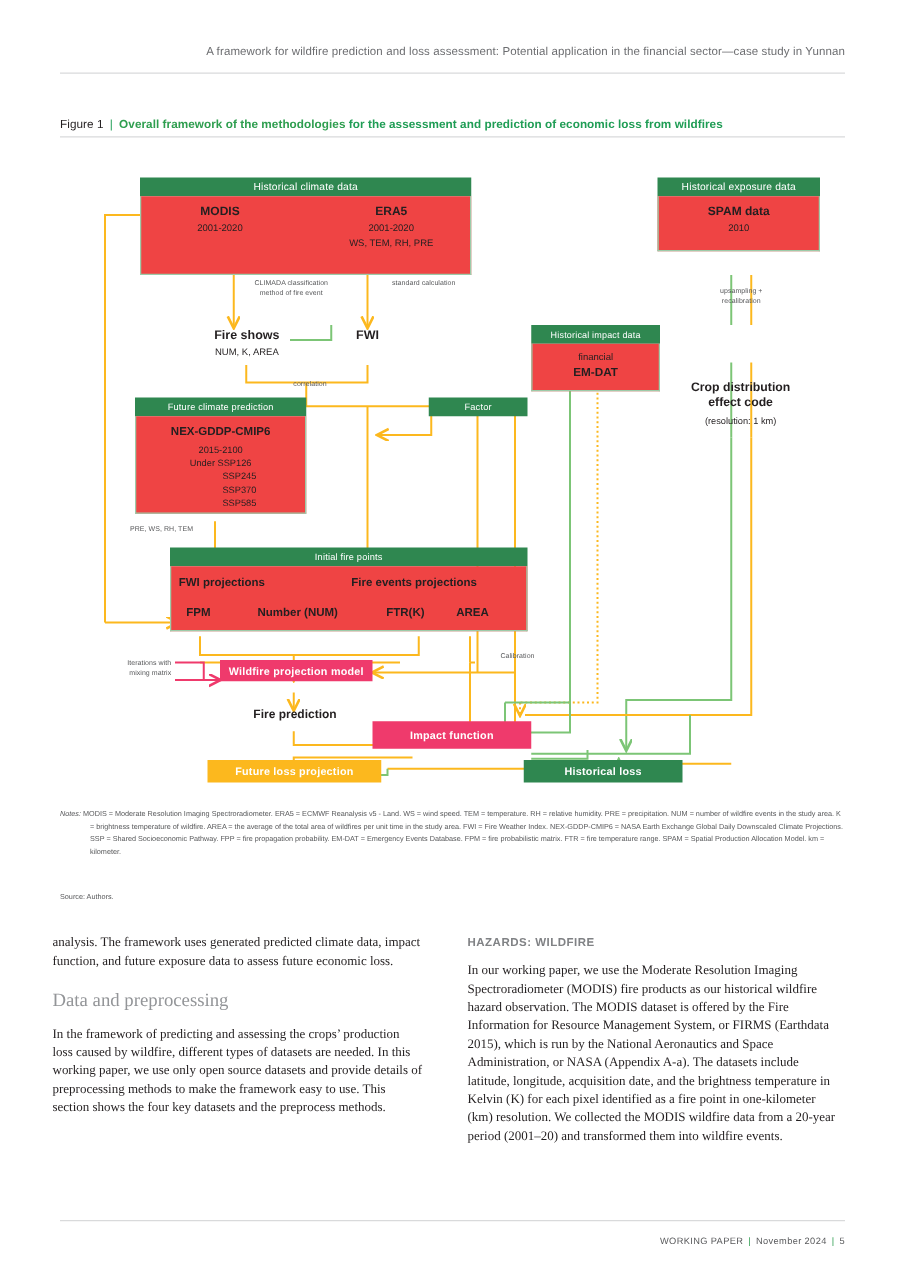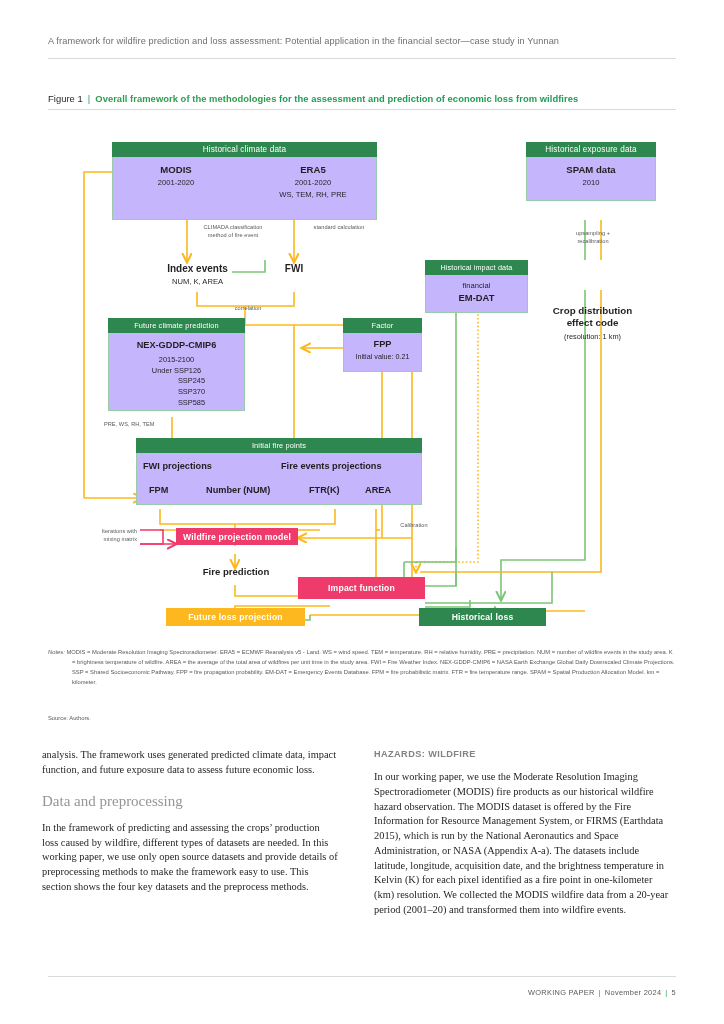--- a/index.html
+++ b/index.html
@@ -6,21 +6,21 @@
   body{
     width:724px;height:1024px;background:#ffffff;
     font-family:"Liberation Sans", sans-serif;
     color:#231f20;position:relative;overflow:hidden;
   }
   .page{position:absolute;inset:0;}
 
   
   .runhead{
     position:absolute;left:48px;top:36px;width:628px;
-    text-align:left;font-size:9.2px;color:#6d6e71;
+    text-align:right;font-size:9.2px;color:#6d6e71;
     font-family:"Liberation Sans", sans-serif;letter-spacing:.1px;
   }
   .runhead-rule{position:absolute;left:48px;top:58px;width:628px;height:1px;background:#d9dadb;}
 
   
   .figwrap{position:absolute;left:48px;top:93px;width:628px;}
   .figtitle{font-size:9.4px;font-weight:bold;color:#1f9d55;letter-spacing:.05px;white-space:nowrap;}
   .figtitle .lbl{color:#231f20;font-weight:normal;}
   .figtitle .bar{color:#1f9d55;margin:0 5px;font-weight:normal;}
   .figtitle .strong{color:#2e9e4f;}
@@ -29,21 +29,21 @@
   
   .diagram{position:absolute;left:0;top:120px;width:724px;height:520px;}
   .diagram svg{position:absolute;left:0;top:0;}
 
   .box{position:absolute;box-sizing:border-box;}
   .box .hdr{
     background:#2f8750;color:#ffffff;font-size:8.2px;text-align:center;
     padding:3px 0 3px;letter-spacing:.15px;
   }
   .box .body{
-    background:#c4b5fd;border:1px solid #9ccba9;border-top:none;
+    background:#ef4444;border:1px solid #9ccba9;border-top:none;
     text-align:center;box-sizing:border-box;
   }
   .t-bold{font-weight:bold;}
   .solid{position:absolute;box-sizing:border-box;text-align:center;color:#fff;
     font-weight:bold;font-size:8.6px;display:flex;align-items:center;justify-content:center;letter-spacing:.2px;}
   .pink{background:#ef3a6c;}
   .orange{background:#fcb81e;}
   .greenfill{background:#2f8750;}
   .plain{position:absolute;text-align:center;}
   .cap{position:absolute;font-size:5.6px;color:#58595b;line-height:1.35;text-align:center;letter-spacing:.05px;}
@@ -218,40 +218,36 @@
           <div>Under SSP126</div>
           <div style="padding-left:30px;">SSP245</div>
           <div style="padding-left:30px;">SSP370</div>
           <div style="padding-left:30px;">SSP585</div>
         </div>
       </div>
     </div>
 
     <div class="box" style="left:343px;top:198px;width:79px;">
       <div class="hdr" style="font-size:7.4px;">Factor</div>
-      <div class="body" style="height:39px;padding-top:6px;">
-        <div class="t-bold" style="font-size:9.2px;">FPP</div>
-        <div style="font-size:7.2px;margin-top:3px;">Initial value: 0.21</div>
-      </div>
     </div>
 
     <div class="box" style="left:136px;top:318px;width:286px;border-radius:28px;">
       <div class="hdr" style="font-size:7.4px;">Initial fire points</div>
       <div class="body" style="height:52px;position:relative;text-align:center;">
         <div class="t-bold" style="position:absolute;left:6px;top:8px;font-size:9.2px;">FWI projections</div>
         <div class="t-bold" style="position:absolute;left:144px;top:8px;font-size:9.2px;">Fire events projections</div>
         <div class="t-bold" style="position:absolute;left:12px;top:32px;font-size:9.2px;">FPM</div>
         <div class="t-bold" style="position:absolute;left:69px;top:32px;font-size:9.2px;">Number (NUM)</div>
         <div class="t-bold" style="position:absolute;left:172px;top:32px;font-size:9.2px;">FTR(K)</div>
         <div class="t-bold" style="position:absolute;left:228px;top:32px;font-size:9.2px;">AREA</div>
       </div>
     </div>
 
     <div class="plain" style="left:140px;top:143px;width:115px;">
-      <div class="t-bold" style="font-size:10px;">Index events</div>
+      <div class="t-bold" style="font-size:10px;">Fire shows</div>
       <div style="font-size:7.6px;margin-top:3px;">NUM, K, AREA</div>
     </div>
 
     <div class="plain" style="left:268px;top:143px;width:52px;">
       <div class="t-bold" style="font-size:10px;">FWI</div>
     </div>
 
     <div class="plain" style="left:520px;top:185px;width:145px;">
       <div class="t-bold" style="font-size:9.8px;line-height:1.25;">Crop distribution</div>
       <div class="t-bold" style="font-size:9.8px;line-height:1.25;">effect code</div>

